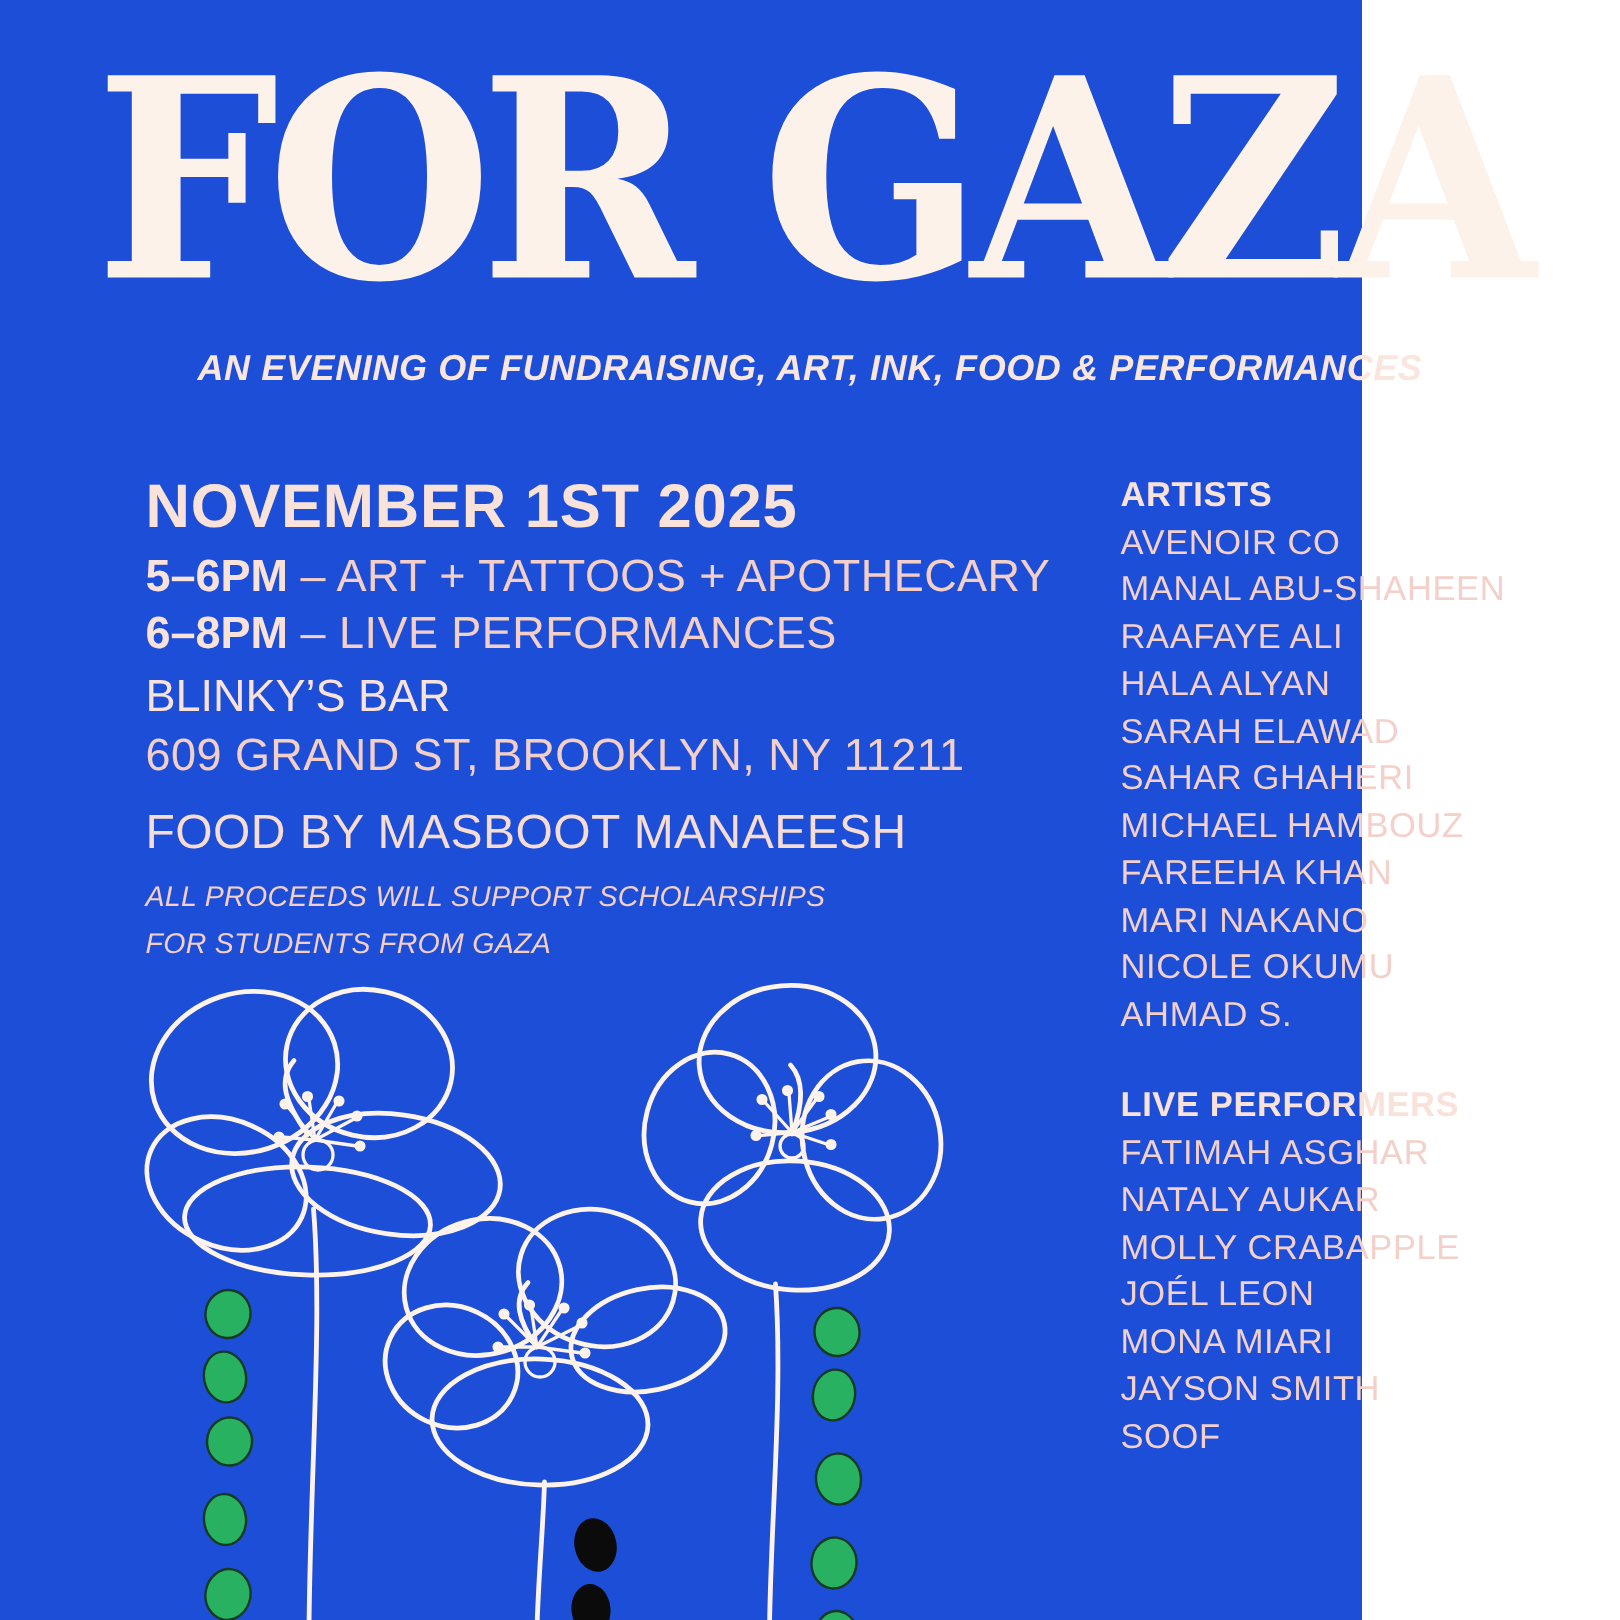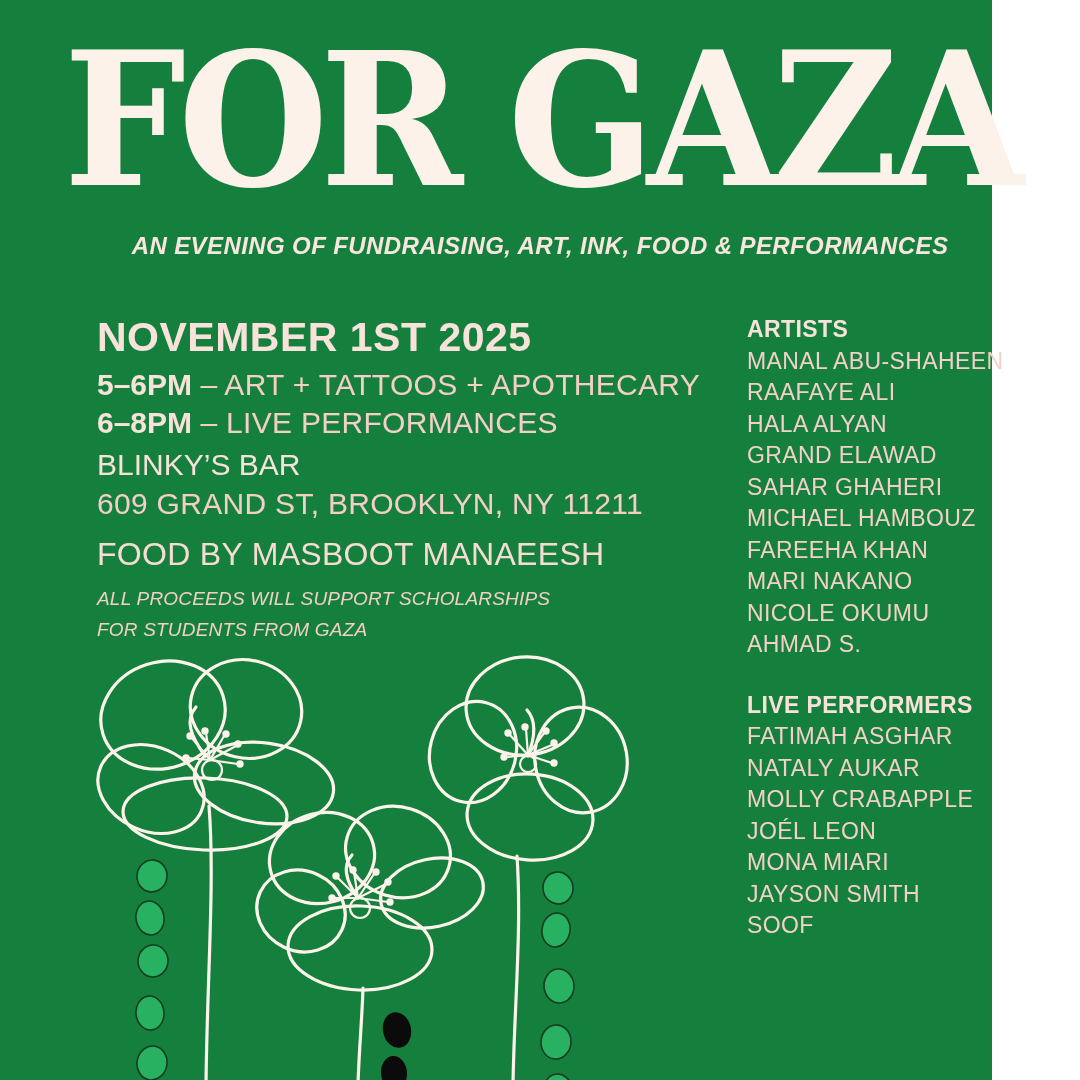--- a/index.html
+++ b/index.html
@@ -1,19 +1,19 @@
 <!DOCTYPE html>
 <html><head>
 <meta charset="utf-8">
 <style>
   html,body{margin:0;padding:0;}
   body{width:1080px;height:1080px;overflow:hidden;}
   .poster{
-    position:relative;width:992px;height:1080px;
-    background:#15803d;
+    position:relative;width:908px;height:1080px;
+    background:#1d4ed8;
     font-family:"Liberation Sans",sans-serif;
     color:#f5d5cd;
   }
   
   .title{
     position:absolute;top:28px;left:0;width:1080px;margin:0;
     text-align:center;
     font-family:"DejaVu Serif",serif;
     font-weight:700;
     font-size:185px;
@@ -102,24 +102,25 @@
     <div class="proceeds">
       <div>ALL PROCEEDS WILL SUPPORT SCHOLARSHIPS</div>
       <div>FOR STUDENTS FROM GAZA</div>
     </div>
   </section>
 
   <section class="lists">
     <div class="artists-block">
       <div class="col-heading">ARTISTS</div>
       <ul class="namelist">
+          <li>AVENOIR CO</li>
           <li>MANAL ABU-SHAHEEN</li>
           <li>RAAFAYE ALI</li>
           <li>HALA ALYAN</li>
-          <li>GRAND ELAWAD</li>
+          <li>SARAH ELAWAD</li>
           <li>SAHAR GHAHERI</li>
           <li>MICHAEL HAMBOUZ</li>
           <li>FAREEHA KHAN</li>
           <li>MARI NAKANO</li>
           <li>NICOLE OKUMU</li>
           <li>AHMAD S.</li>
         </ul>
     </div>
     <div class="performers-block">
       <div class="col-heading">LIVE PERFORMERS</div>

